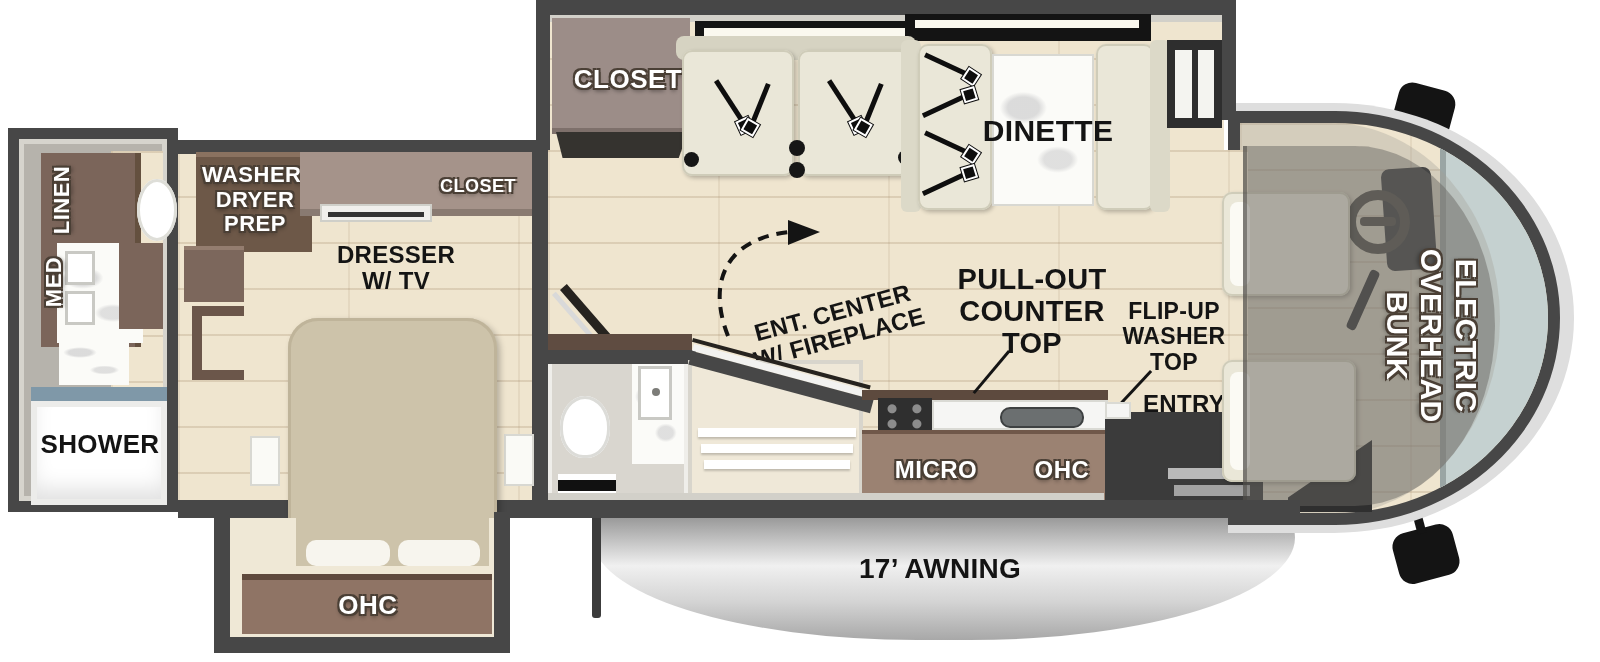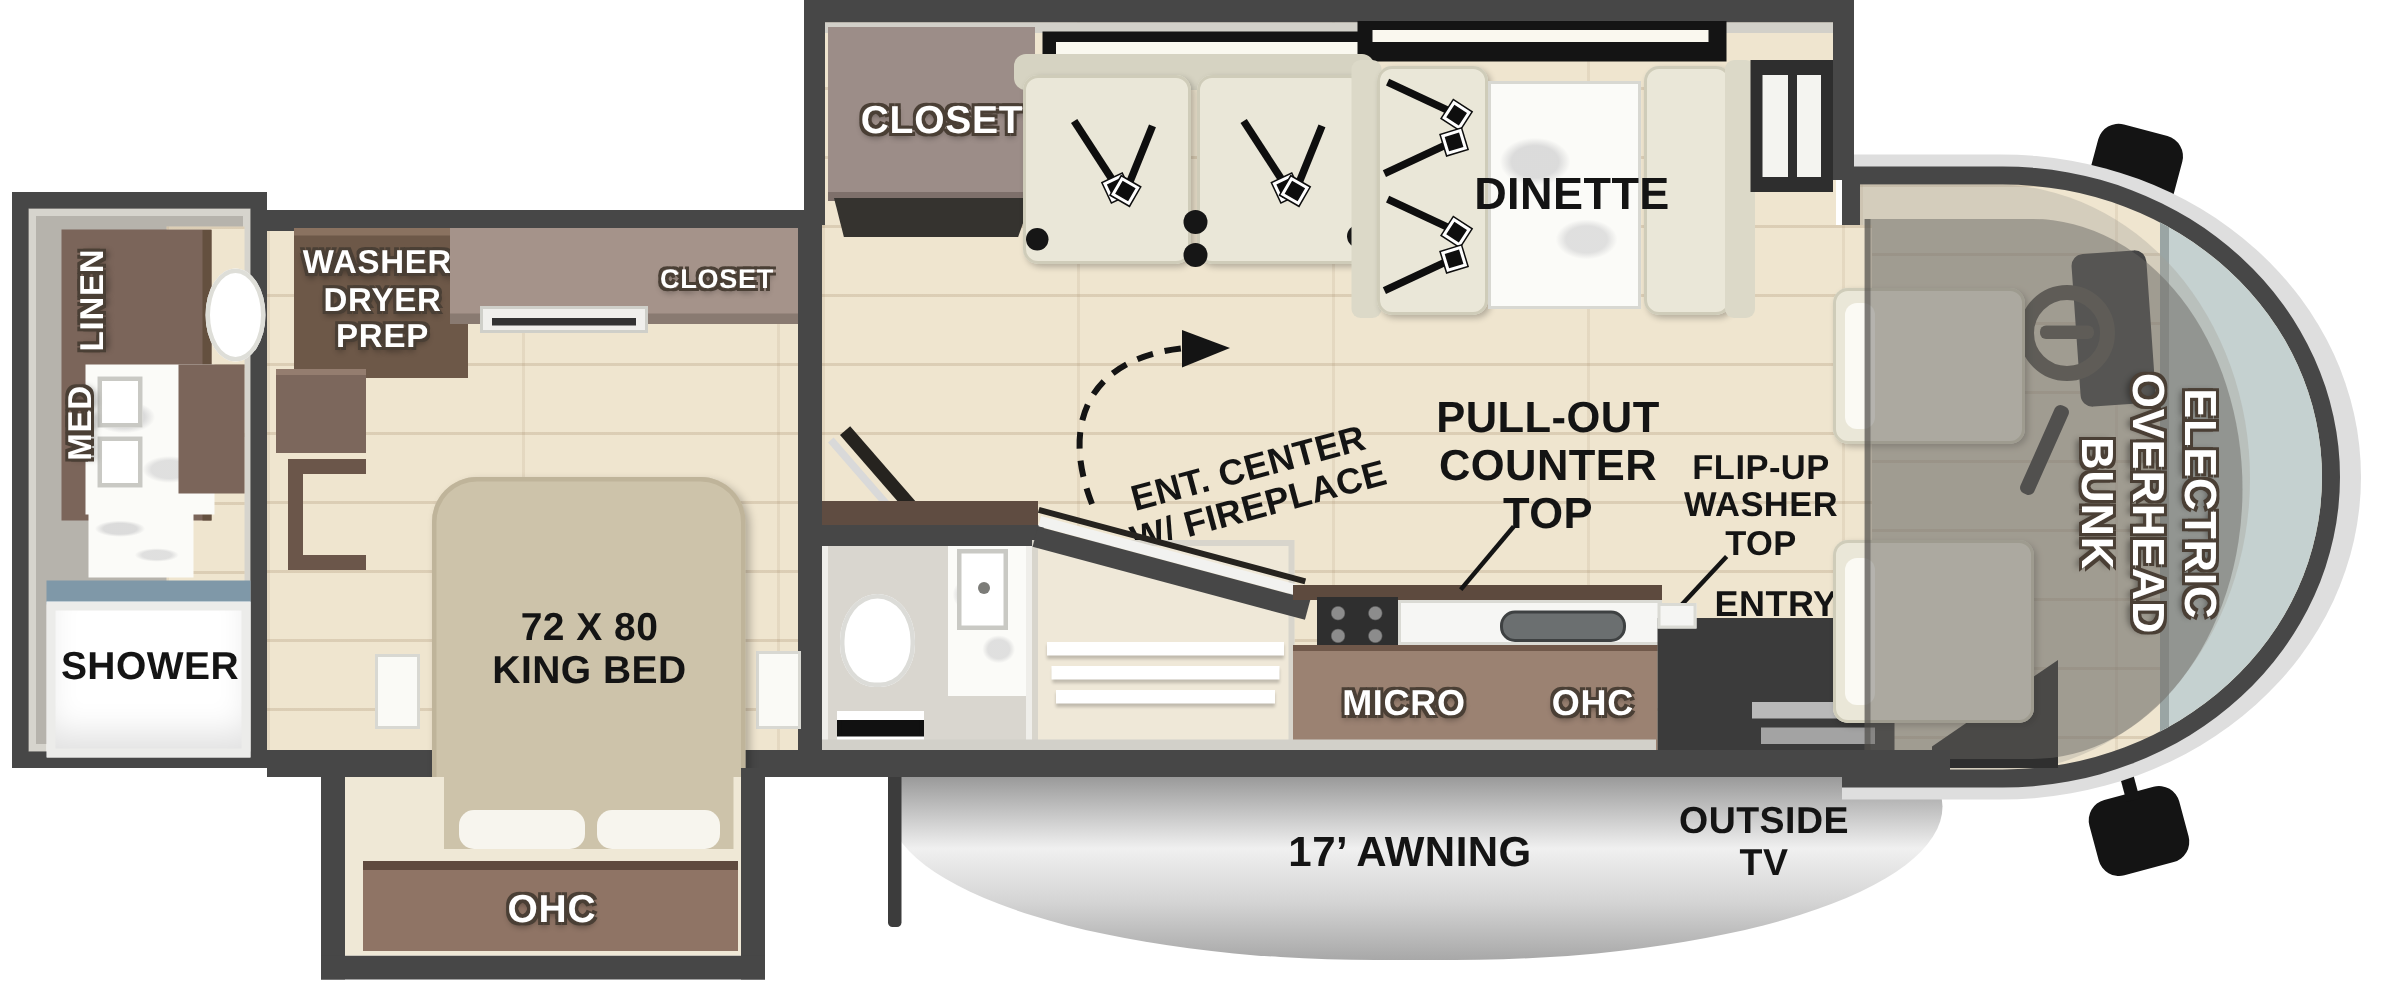--- a/index.html
+++ b/index.html
@@ -28,22 +28,20 @@
 </head>
 <body>
 
 <div id="canvas">
 
   <div class="abs" style="left:592px;top:512px;width:703px;height:128px;
               background:linear-gradient(180deg,#8f8f8f 0%,#f0f0f0 42%,#d4d4d4 70%,#a8a8a8 100%);
               border-radius:0 26px 330px 330px / 0 26px 104px 104px;"></div>
   <div class="abs" style="left:592px;top:514px;width:9px;height:104px;background:#3c3c3c;border-radius:3px;"></div>
   <div class="lblk" style="left:940px;top:569px;font-size:28px;transform:translate(-50%,-50%);">17’ AWNING</div>
-  <div class="lblk" style="left:1176px;top:562px;font-size:25px;transform:translate(-50%,-50%);">OUTSIDE
-TV</div>
 
   <div class="abs" style="left:1395px;top:86px;width:58px;height:50px;background:#141414;border-radius:14px;transform:rotate(15deg);"></div>
   <div class="abs" style="left:1414px;top:128px;width:9px;height:28px;background:#141414;transform:rotate(15deg);"></div>
   <div class="abs" style="left:1395px;top:528px;width:62px;height:52px;background:#141414;border-radius:14px;transform:rotate(-15deg);"></div>
   <div class="abs" style="left:1414px;top:506px;width:9px;height:28px;background:#141414;transform:rotate(-15deg);"></div>
 
   <div class="abs" style="left:1228px;top:103px;width:346px;height:430px;background:#dedede;
               border-radius:0 240px 240px 0 / 0 215px 215px 0;"></div>
   <div class="floor" style="left:1228px;top:111px;width:332px;height:414px;border:12px solid #474747;box-sizing:border-box;
               border-radius:0 225px 225px 0 / 0 207px 207px 0;overflow:hidden;">
@@ -203,31 +201,31 @@
   <div class="abs" style="left:196px;top:152px;width:116px;height:100px;background:#6d5848;box-shadow:inset 0 5px 0 #8a7260;"></div>
   <div class="lblw" style="left:255px;top:200px;font-size:22px;transform:translate(-50%,-50%);">WASHER/
 DRYER
 PREP</div>
 
   <div class="abs" style="left:300px;top:152px;width:232px;height:64px;background:#a5938a;box-shadow:inset 0 -7px 0 #897a71;"></div>
   <div class="abs" style="left:320px;top:204px;width:112px;height:18px;background:#f0efec;border:2px solid #cfcfc9;box-sizing:border-box;">
     <div class="abs" style="left:6px;top:6px;width:96px;height:5px;background:#333333;"></div>
   </div>
   <div class="lblw" style="left:478px;top:186px;font-size:18px;transform:translate(-50%,-50%);">CLOSET</div>
+  <div class="lblk" style="left:396px;top:268px;font-size:24px;transform:translate(-50%,-50%);">DRESSER
+W/ TV</div>
 
   <div class="abs" style="left:184px;top:246px;width:60px;height:56px;background:#7c675c;box-shadow:inset 0 4px 0 #947d6f;"></div>
   <div class="abs" style="left:192px;top:306px;width:52px;height:74px;background:transparent;border:10px solid #6b564a;border-right:none;box-sizing:border-box;"></div>
 
   <div class="abs" style="left:250px;top:436px;width:30px;height:50px;background:#fafaf6;border:2px solid #d8d8d2;box-sizing:border-box;"></div>
   <div class="abs" style="left:504px;top:434px;width:30px;height:52px;background:#fafaf6;border:2px solid #d8d8d2;box-sizing:border-box;"></div>
 
   <div class="abs" style="left:288px;top:318px;width:209px;height:248px;background:#cdc3aa;border-radius:30px 30px 0 0;
               box-shadow:inset 0 0 0 3px #bfb49a, 3px 3px 6px rgba(0,0,0,.25);"></div>
-  <div class="lblk" style="left:393px;top:432px;font-size:26px;transform:translate(-50%,-50%);">72 X 80
-KING BED</div>
   <div class="abs" style="left:308px;top:540px;width:86px;height:28px;background:#f7f5ee;border-radius:10px;box-shadow:inset 0 -4px 0 #ddd9cb;"></div>
   <div class="abs" style="left:400px;top:540px;width:82px;height:28px;background:#f7f5ee;border-radius:10px;box-shadow:inset 0 -4px 0 #ddd9cb;"></div>
 
   <div class="wall" style="left:214px;top:512px;width:16px;height:141px;"></div>
   <div class="wall" style="left:494px;top:512px;width:16px;height:141px;"></div>
   <div class="wall" style="left:214px;top:637px;width:296px;height:16px;"></div>
   <div class="abs" style="left:230px;top:518px;width:264px;height:119px;background:#efe8d6;"></div>
   <div class="abs" style="left:296px;top:518px;width:193px;height:48px;background:#cdc3aa;"></div>
   <div class="abs" style="left:306px;top:540px;width:84px;height:26px;background:#f7f5ee;border-radius:10px;"></div>
   <div class="abs" style="left:398px;top:540px;width:82px;height:26px;background:#f7f5ee;border-radius:10px;"></div>

